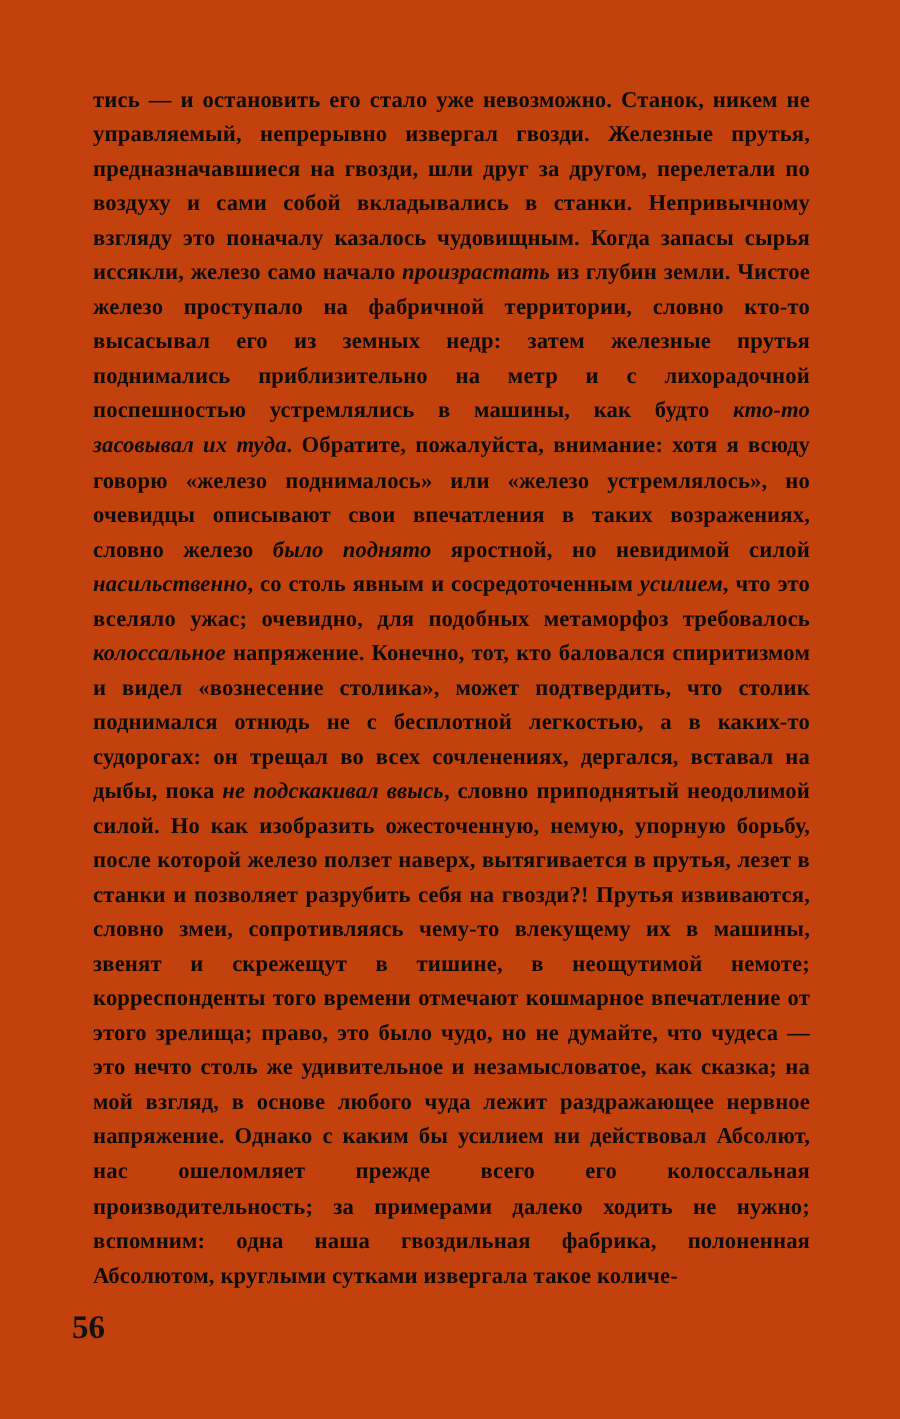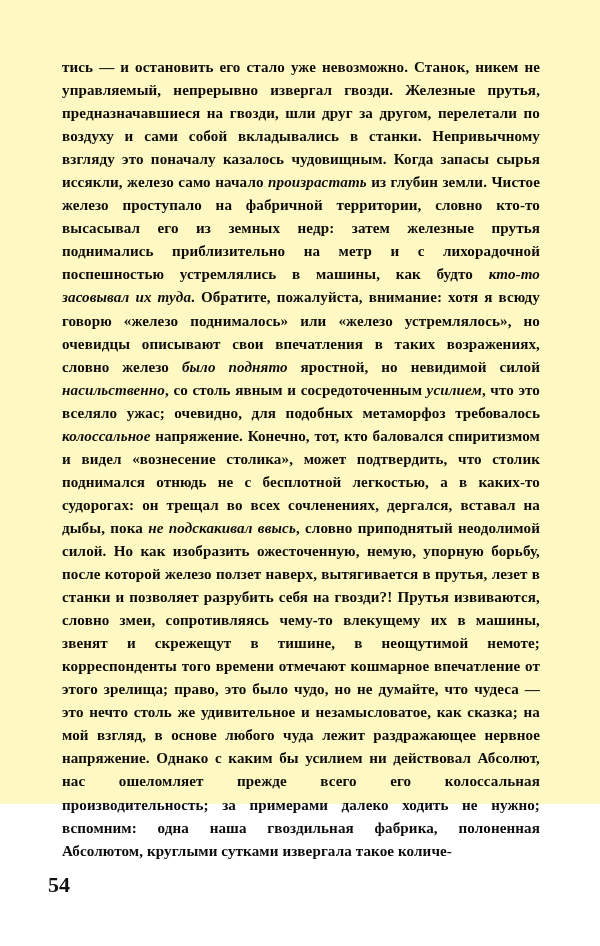--- a/index.html
+++ b/index.html
@@ -12,22 +12,22 @@
     height: 946px;
     position: relative;
     font-family: "Liberation Serif", serif;
     color: #100e0c;
     overflow: hidden;
   }
   .page {
     position: absolute;
     left: 0; top: 0;
     width: 600px;
-    height: 804px;
-    background: #fef9c3;
+    height: 946px;
+    background: #c2410c;
   }
   .text-block {
     position: absolute;
     left: 62px;
     top: 56px;
     width: 478px;
     text-align: justify;
     text-justify: inter-word;
     font-size: 15.1px;
     line-height: 23.05px;
@@ -52,14 +52,14 @@
     font-family: "Liberation Serif", serif;
   }
 </style>
 </head>
 <body>
 
 <div class="page">
   <div class="text-block">
     <p>тись — и остановить его стало уже невозможно. Станок, никем не управляемый, непрерывно извергал гвозди. Железные прутья, предназначавшиеся на гвозди, шли друг за другом, перелетали  по воздуху и сами собой вкладывались в станки. Непривычному взгляду это поначалу казалось чудовищным. Когда запасы сырья иссякли, железо само начало <i>произрастать</i> из глубин земли. Чистое железо проступало на фабричной территории, словно кто-то высасывал его из земных недр: затем железные прутья поднимались приблизительно на метр и с лихорадочной поспешностью устремлялись в машины, как будто <i>кто-то засовывал их туда</i>. Обратите, пожалуйста, внимание: хотя я всюду говорю «железо поднималось» или «железо устремлялось», но очевидцы описывают свои впечатления в таких возражениях, словно железо <i>было поднято</i> яростной, но невидимой силой <i>насильственно</i>, со столь явным и сосредоточенным <i>усилием</i>, что это вселяло ужас; очевидно, для подобных метаморфоз требовалось <i>колоссальное</i> напряжение. Конечно, тот, кто баловался спиритизмом и видел «вознесение столика», может подтвердить, что столик поднимался отнюдь не с бесплотной легкостью, а в каких-то судорогах: он трещал во всех сочленениях, дергался, вставал на дыбы, пока <i>не подскакивал ввысь</i>, словно приподнятый неодолимой силой. Но как изобразить ожесточенную, немую, упорную борьбу, после которой железо ползет наверх, вытягивается в прутья, лезет в станки и позволяет разрубить себя на гвозди?! Прутья извиваются, словно змеи, сопротивляясь чему-то влекущему их в машины, звенят и скрежещут в тишине, в неощутимой немоте; корреспонденты того времени отмечают кошмарное впечатление от этого зрелища; право, это было чудо, но не думайте, что чудеса — это нечто столь же удивительное и незамысловатое, как сказка; на мой взгляд, в основе любого чуда лежит раздражающее нервное напряжение. Однако с каким бы усилием ни действовал Абсолют, нас ошеломляет прежде всего его колоссальная производительность; за примерами далеко ходить не нужно; вспомним: одна наша гвоздильная фабрика, полоненная Абсолютом, круглыми сутками извергала такое количе-</p>
   </div>
-  <div class="page-number">54</div>
+  <div class="page-number">56</div>
 </div>
 
 </body></html>

